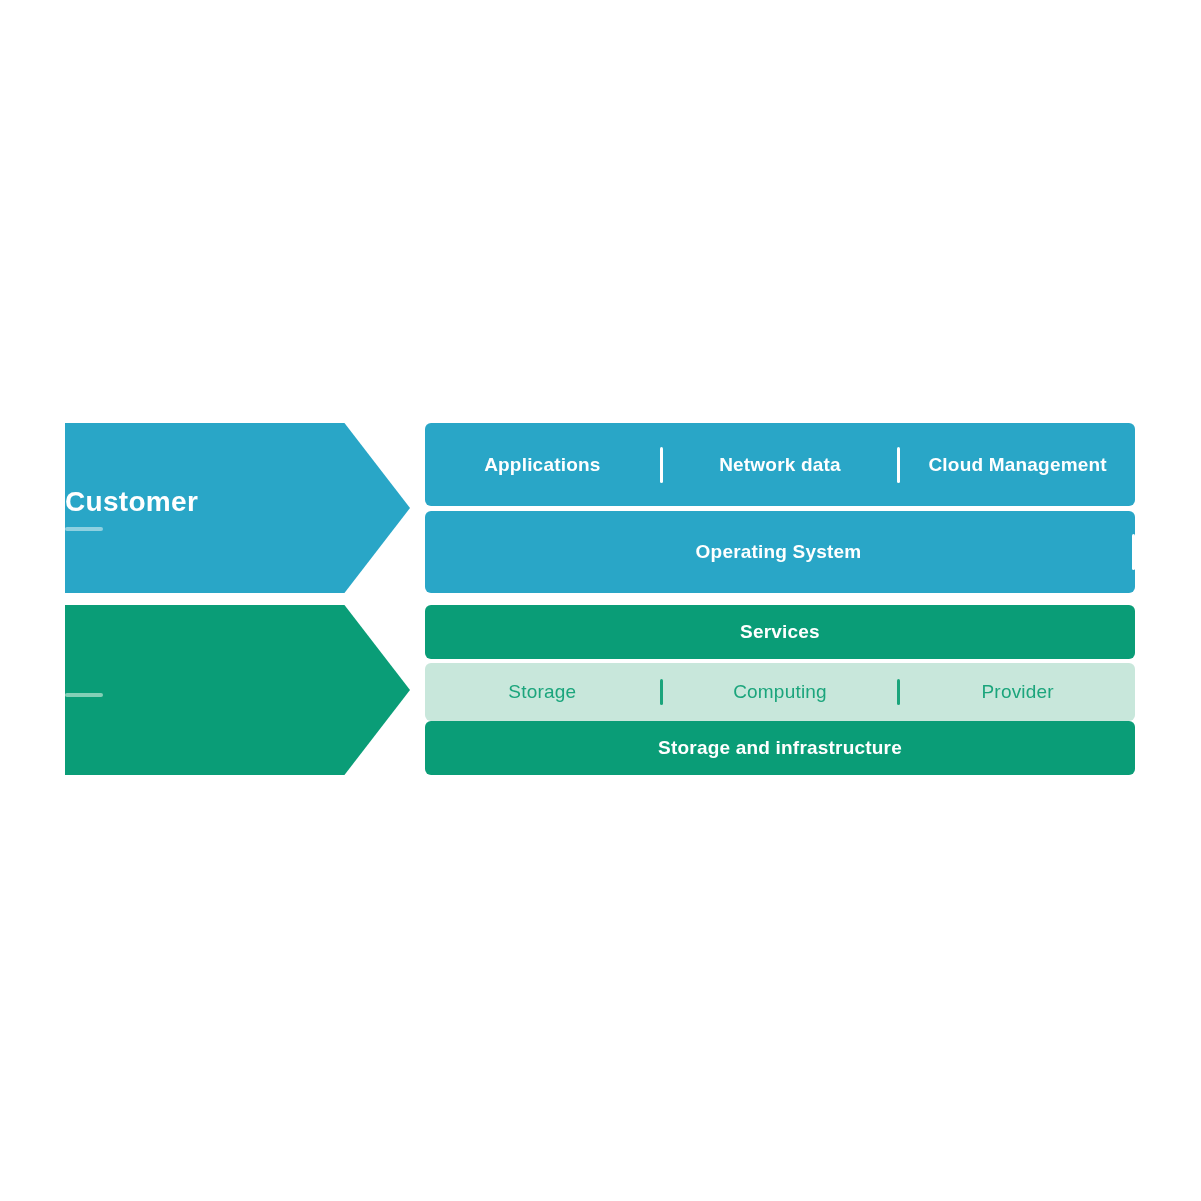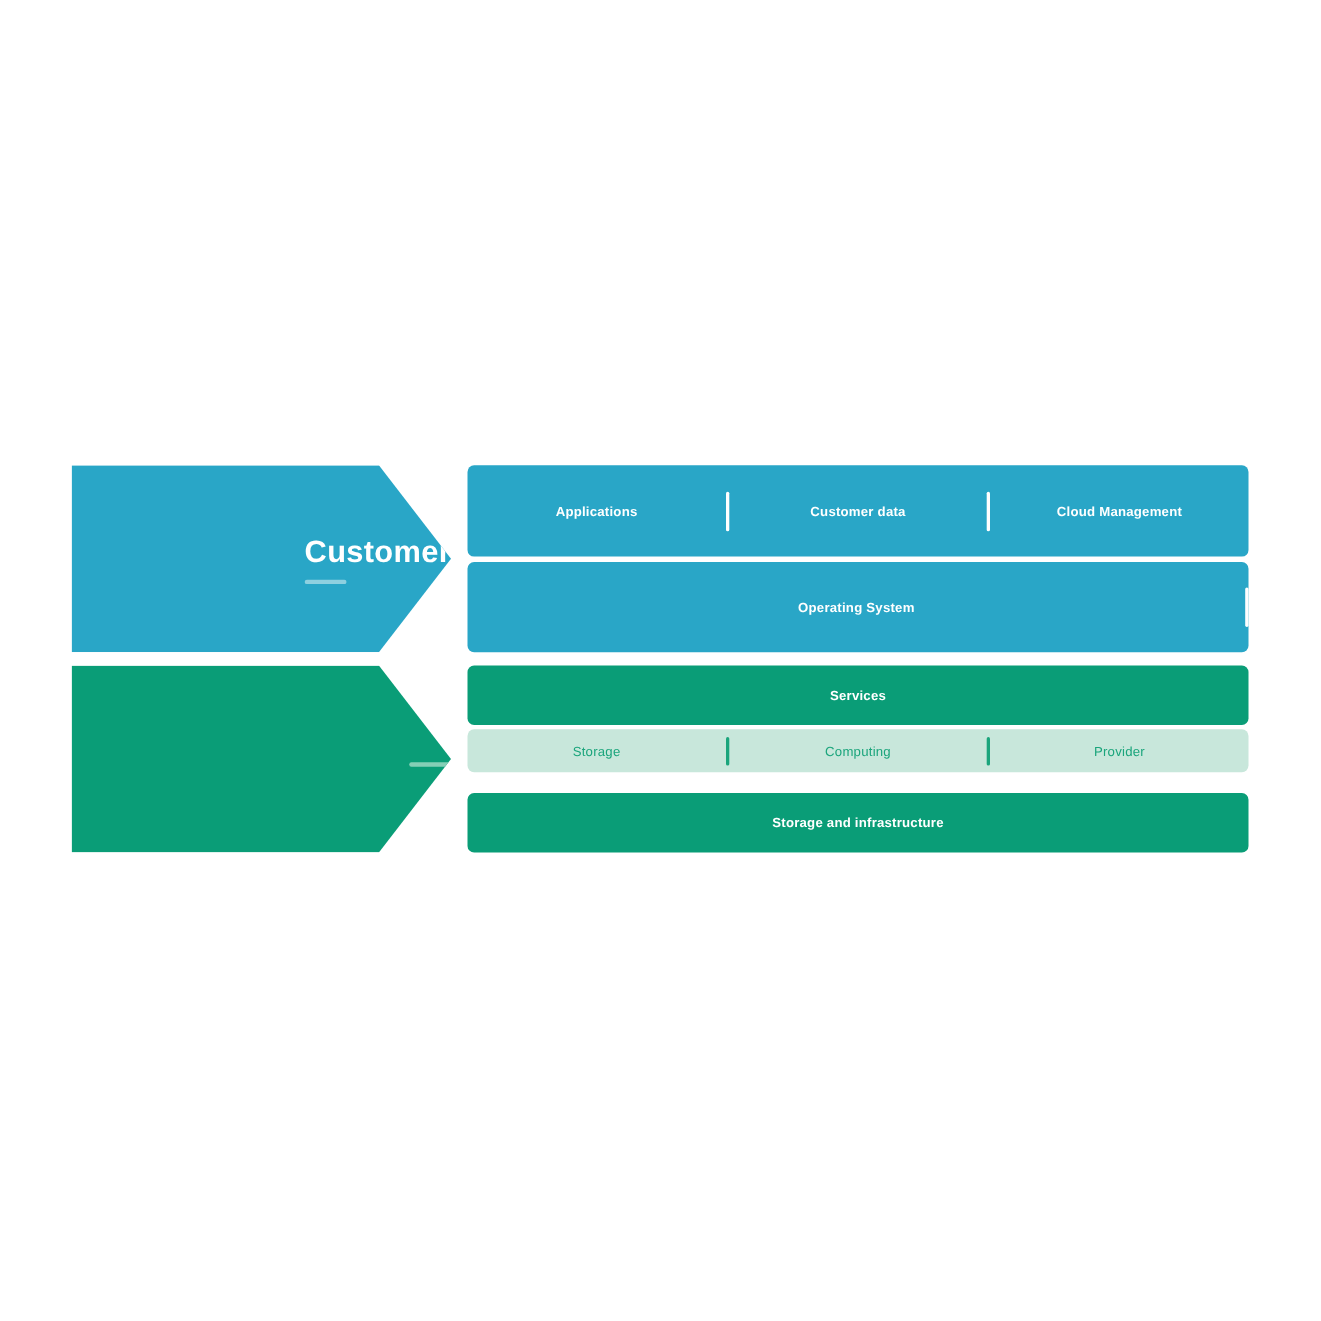--- a/index.html
+++ b/index.html
@@ -23,22 +23,20 @@
     overflow: hidden;
   }
   .arrow {
     position: absolute;
     left: 65px;
     width: 345px;
     height: 170px;
     clip-path: polygon(0 0, 81% 0, 100% 50%, 81% 100%, 0 100%);
     display: flex;
     align-items: center;
-    padding-left: 45px;
-    justify-content: flex-end;
   }
   .arrow.customer { top: 423px; background: var(--blue); }
   .arrow.provider { top: 605px; background: var(--green); }
   .arrow-label {
     display: flex;
     flex-direction: column;
   }
   .arrow-label .label-text {
     color: #ffffff;
     font-size: 28px;
@@ -61,28 +59,28 @@
     border-radius: 6px;
     display: flex;
     align-items: center;
   }
   .row.blue  { background: var(--blue); }
   .row.green { background: var(--green); }
   .row.light { background: var(--light_green); }
   .row1 { top: 423px; height: 83px; }
   .row2 { top: 511px; height: 82px; }
   .row3 { top: 605px; height: 54px; }
-  .row4 { top: 663px; height: 39px; justify-content: space-between; }
+  .row4 { top: 663px; height: 58px; justify-content: space-between; }
   .row5 { top: 721px; height: 54px; }
 
   .cell {
     flex: 1;
     text-align: center;
     color: #ffffff;
-    font-size: 12px;
+    font-size: 19px;
     font-weight: bold;
     letter-spacing: 0.2px;
   }
   .row.light .cell {
     color: var(--green_text);
     font-weight: normal;
   }
   .divider {
     flex: 0 0 3px;
     height: 36px;
@@ -108,21 +106,21 @@
 
   <div class="arrow provider">
     <div class="arrow-label">
       <div class="underline"></div>
     </div>
   </div>
 
   <div class="row blue row1">
     <div class="cell">Applications</div>
     <div class="divider"></div>
-    <div class="cell">Customer data</div>
+    <div class="cell">Network data</div>
     <div class="divider"></div>
     <div class="cell">Cloud Management</div>
   </div>
 
   <div class="row blue row2">
     <div class="cell">Operating System</div>
     <div class="divider"></div>
   </div>
 
   <div class="row green row3">

